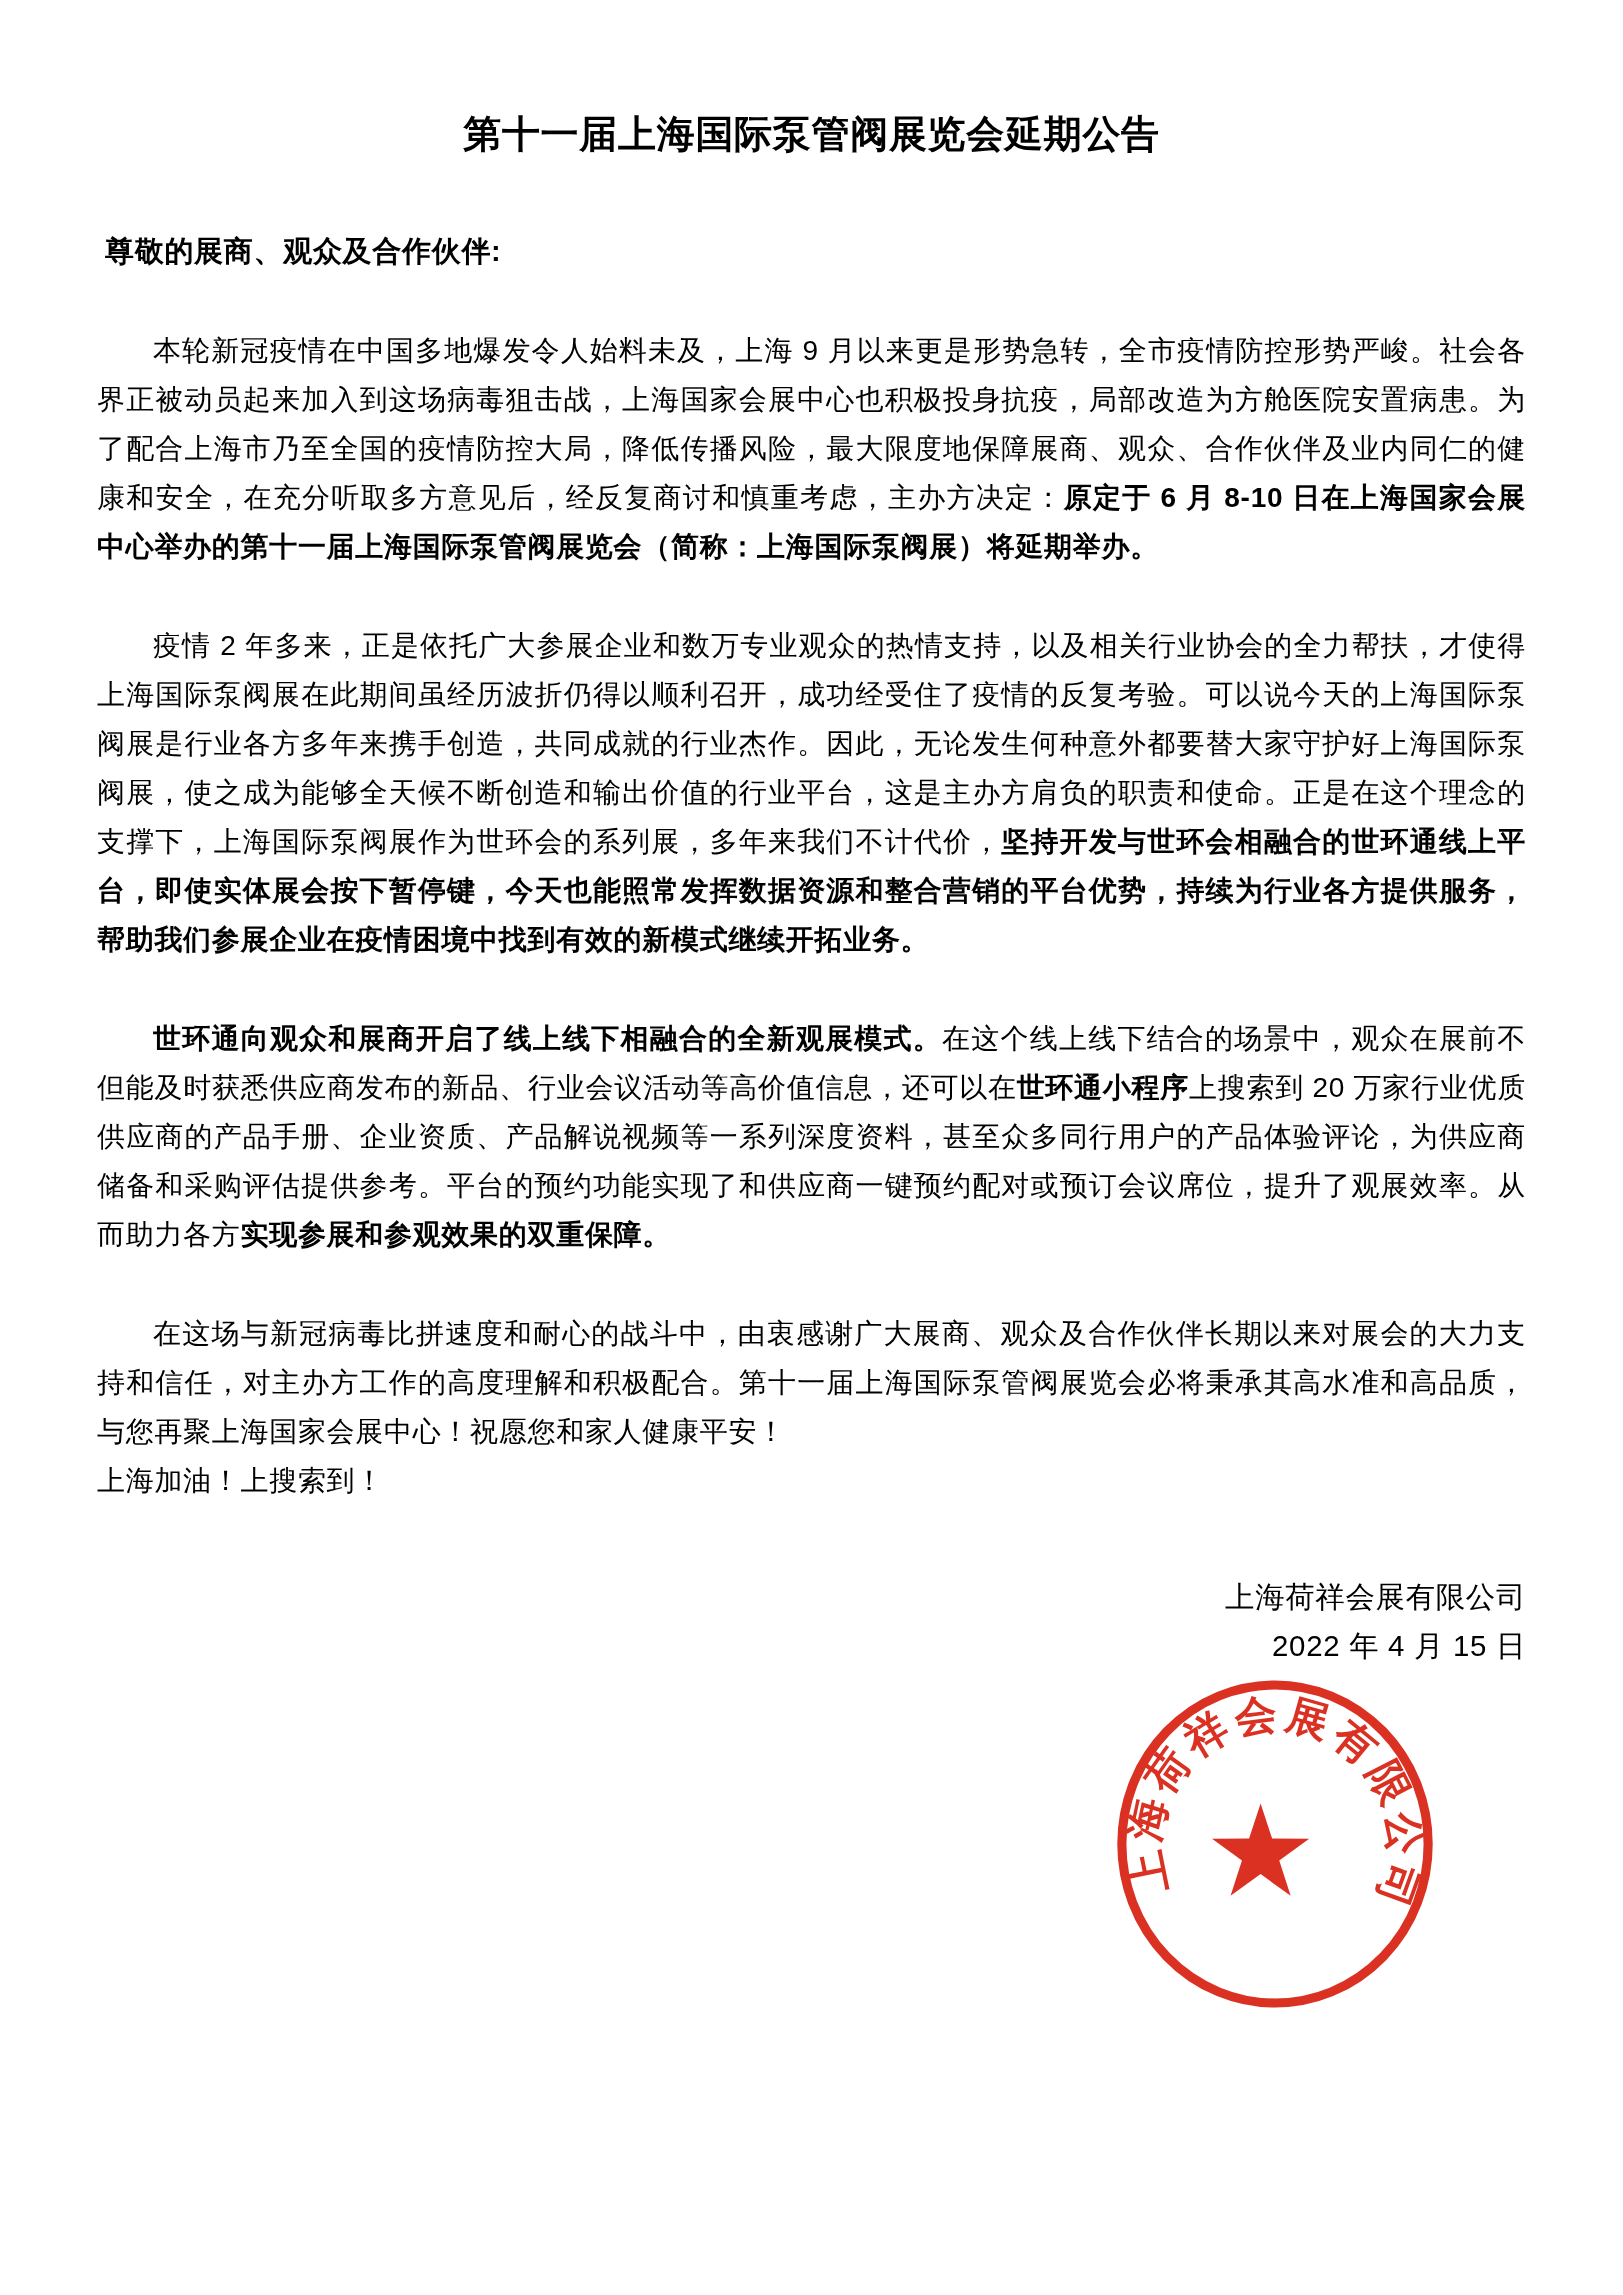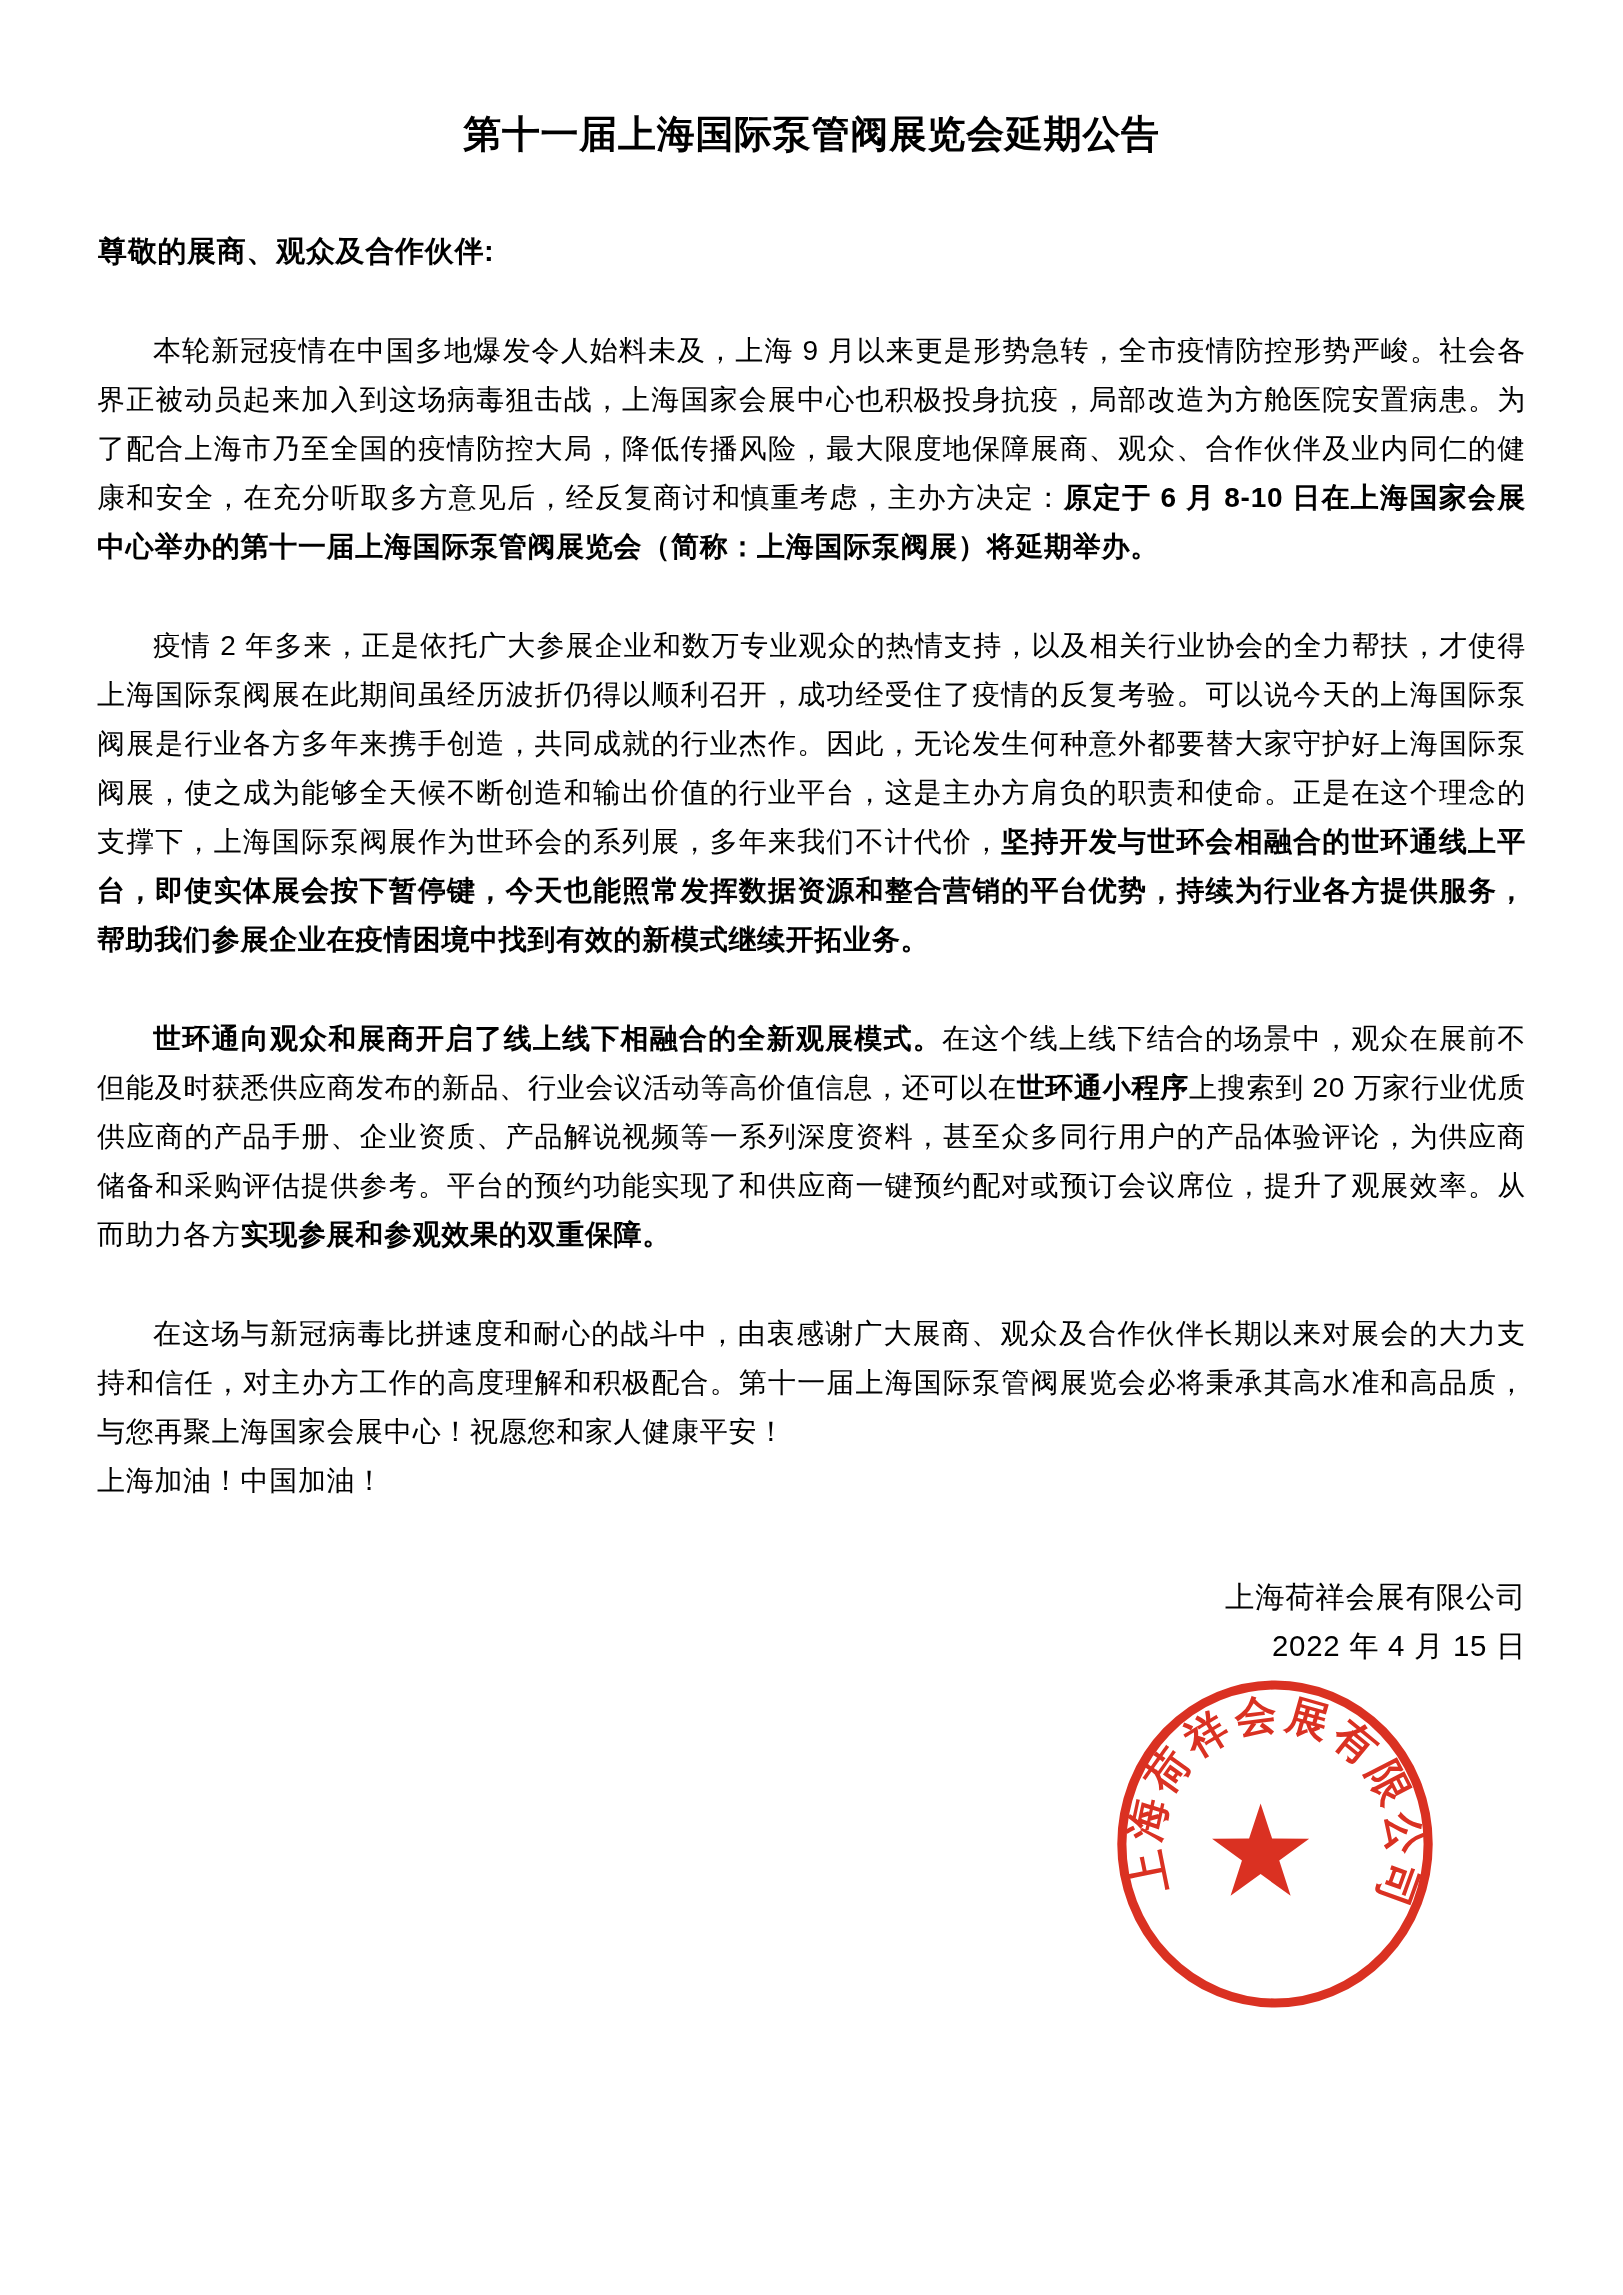--- a/index.html
+++ b/index.html
@@ -17,21 +17,21 @@
   }
   .title {
     margin: 107px 0 0 0;
     font-size: 38px;
     font-weight: 700;
     line-height: 55px;
     text-align: center;
     letter-spacing: 0.7px;
   }
   .salutation {
-    margin: 65px 0 0 1px;
+    margin: 65px 0 0 8px;
     font-size: 29px;
     font-weight: 700;
     line-height: 49px;
     letter-spacing: 0.7px;
   }
   .para {
     margin: 50px 0 0 0;
     font-size: 28px;
     line-height: 49px;
     letter-spacing: 0.7px;
@@ -87,21 +87,21 @@
   <div class="para">
     <span class="b">世环通向观众和展商开启了线上线下相融合的全新观展模式。</span><span>在这个线上线下结合的场景中，观众在展前不但能及时获悉供应商发布的新品、行业会议活动等高价值信息，还可以在</span><span class="b">世环通小程序</span><span>上搜索到 20 万家行业优质供应商的产品手册、企业资质、产品解说视频等一系列深度资料，甚至众多同行用户的产品体验评论，为供应商储备和采购评估提供参考。平台的预约功能实现了和供应商一键预约配对或预订会议席位，提升了观展效率。从而助力各方</span><span class="b">实现参展和参观效果的双重保障。</span>
   </div>
 
 
   <div class="para">
     <span>在这场与新冠病毒比拼速度和耐心的战斗中，由衷感谢广大展商、观众及合作伙伴长期以来对展会的大力支持和信任，对主办方工作的高度理解和积极配合。第十一届上海国际泵管阀展览会必将秉承其高水准和高品质，与您再聚上海国家会展中心！祝愿您和家人健康平安！</span>
   </div>
 
   <div class="para slogan">
-    <span>上海加油！中国加油！</span>
+    <span>上海加油！上搜索到！</span>
   </div>
 
   <div class="footer">
     <div>上海荷祥会展有限公司</div>
     <div>2022 年 4 月 15 日</div>
   </div>
 
 </div>
 
 <div class="stamp">

